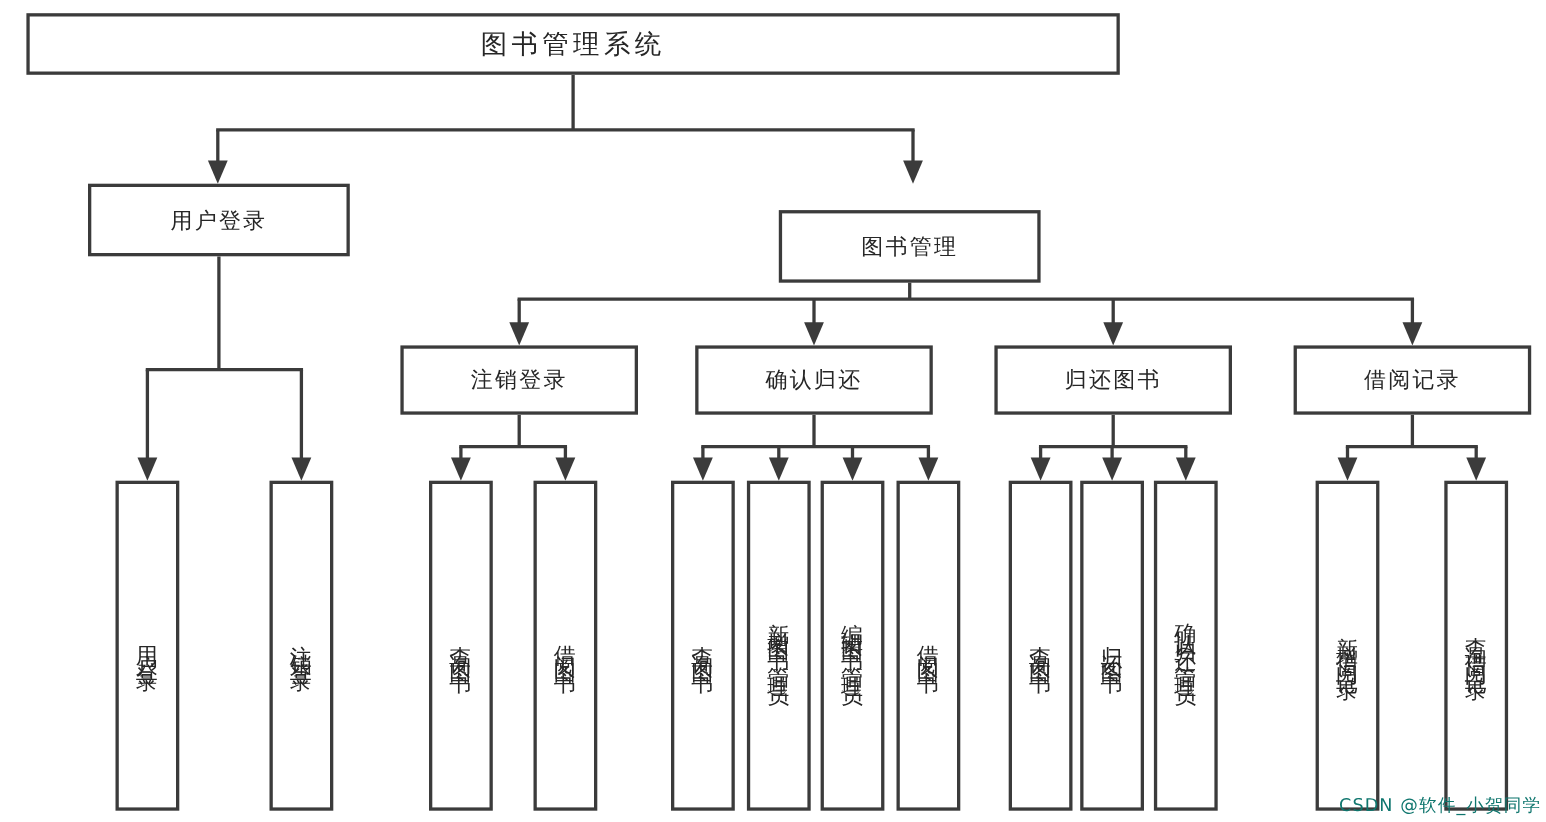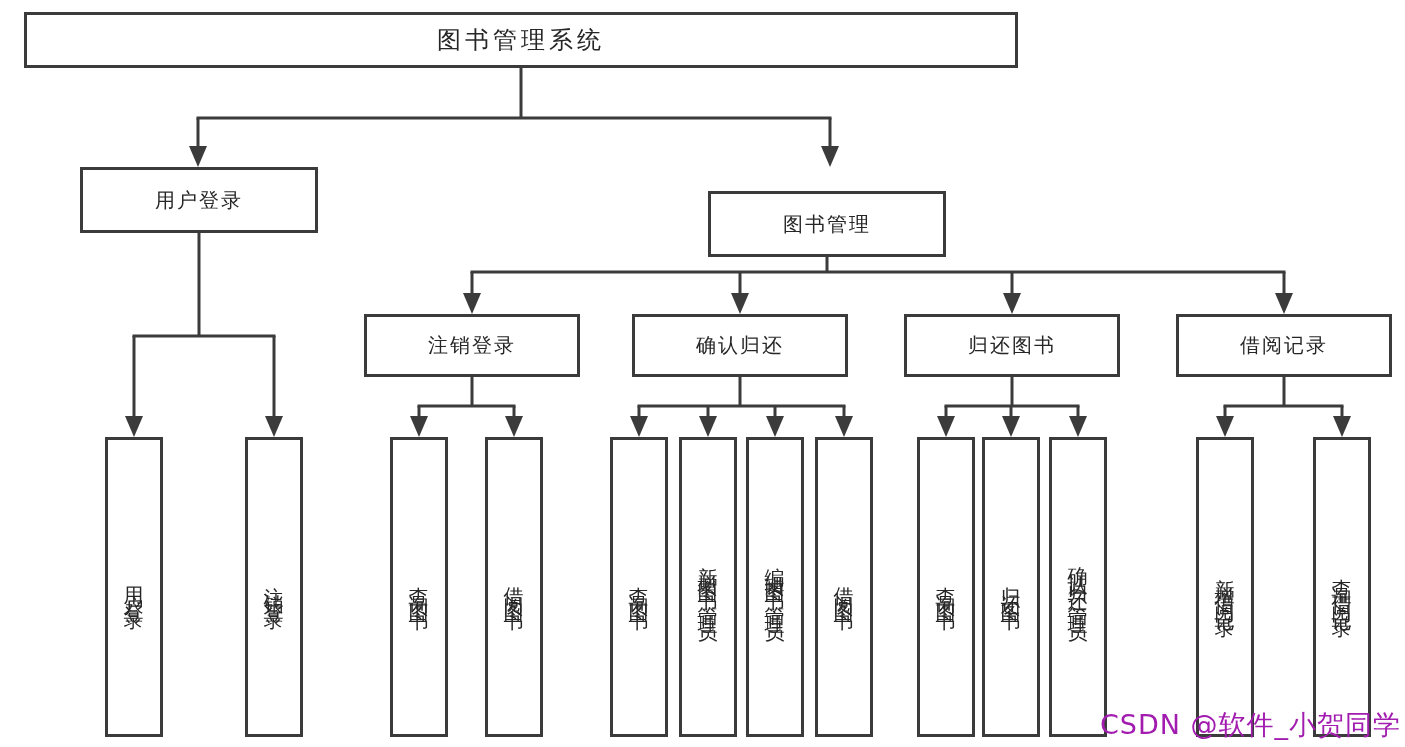--- a/index.html
+++ b/index.html
@@ -34,22 +34,22 @@
     text-orientation: mixed;
     font-size: 20px;
     letter-spacing: 8px;
     line-height: 1;
     white-space: nowrap;
   }
   .watermark {
     position: absolute;
     right: 4px;
     bottom: 4px;
-    font-size: 27px;
-    color: #a21caf;
+    font-size: 16px;
+    color: #0f766e;
     letter-spacing: 1px;
     white-space: nowrap;
   }
 </style>
 </head>
 <body>
 
 <div class="stage">
   <svg class="connector-layer" width="1405" height="747" viewBox="0 0 1405 747" xmlns="http://www.w3.org/2000/svg">
       <line x1="521" y1="68" x2="521" y2="118" stroke="#3b3b3b" stroke-width="3"></line>

